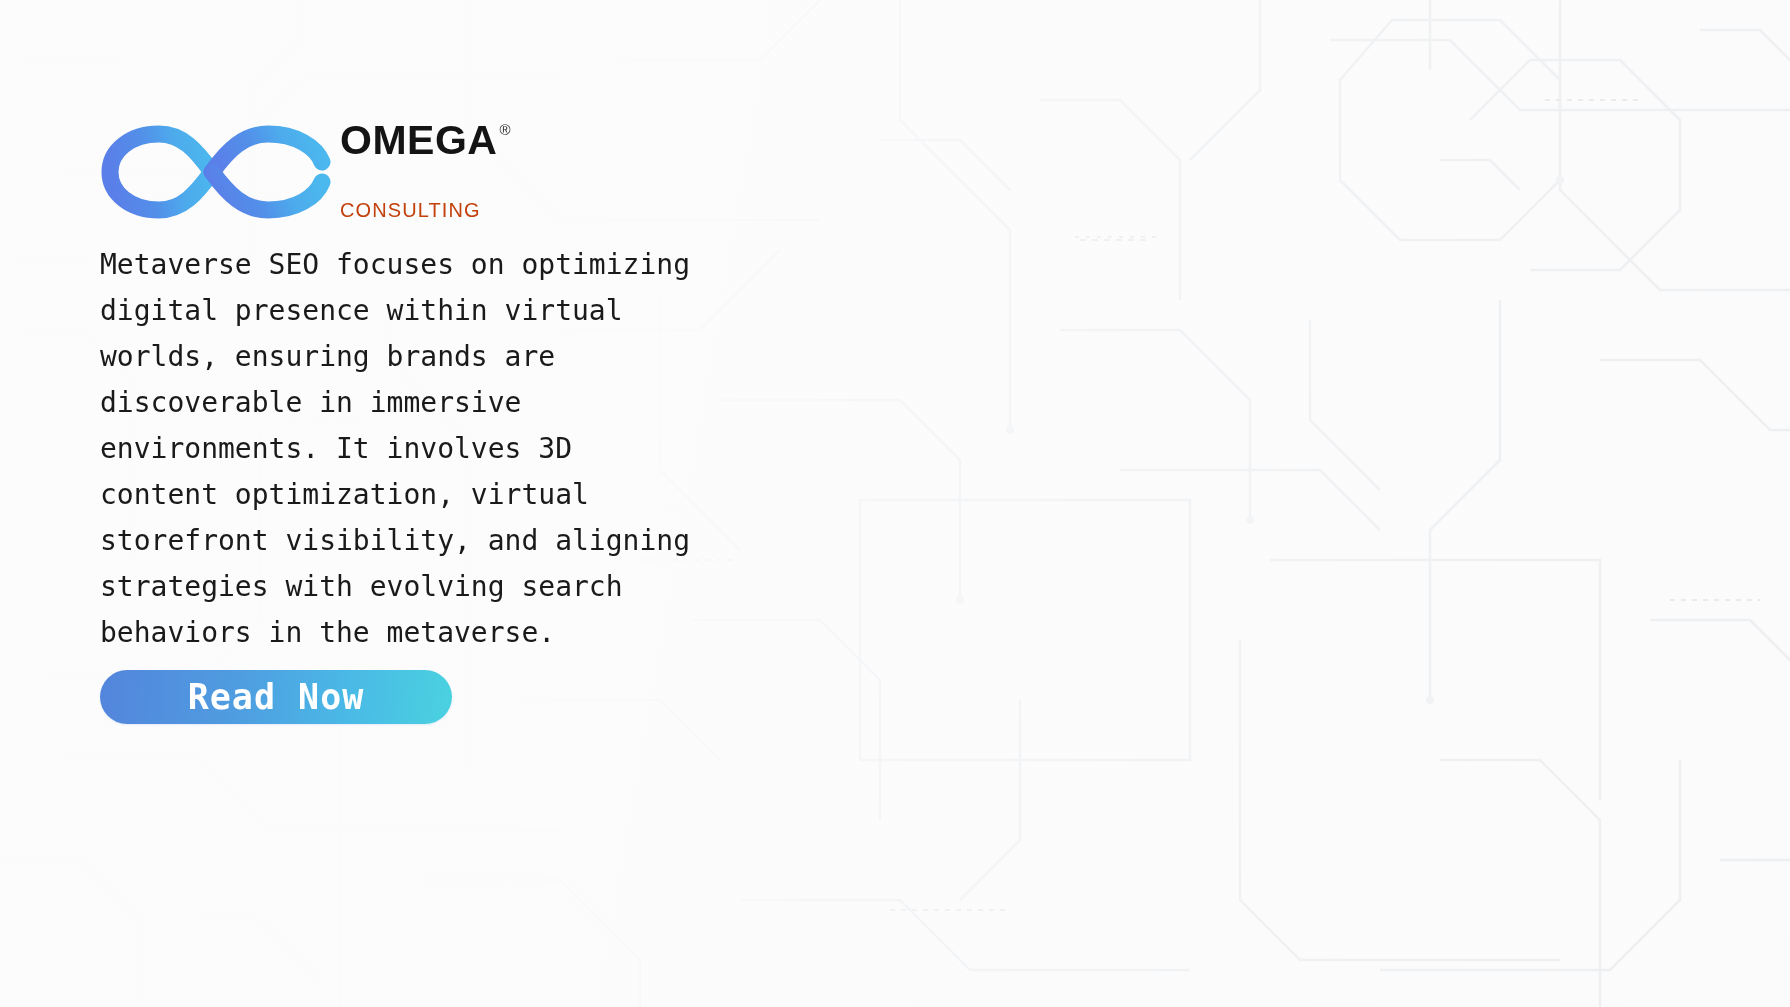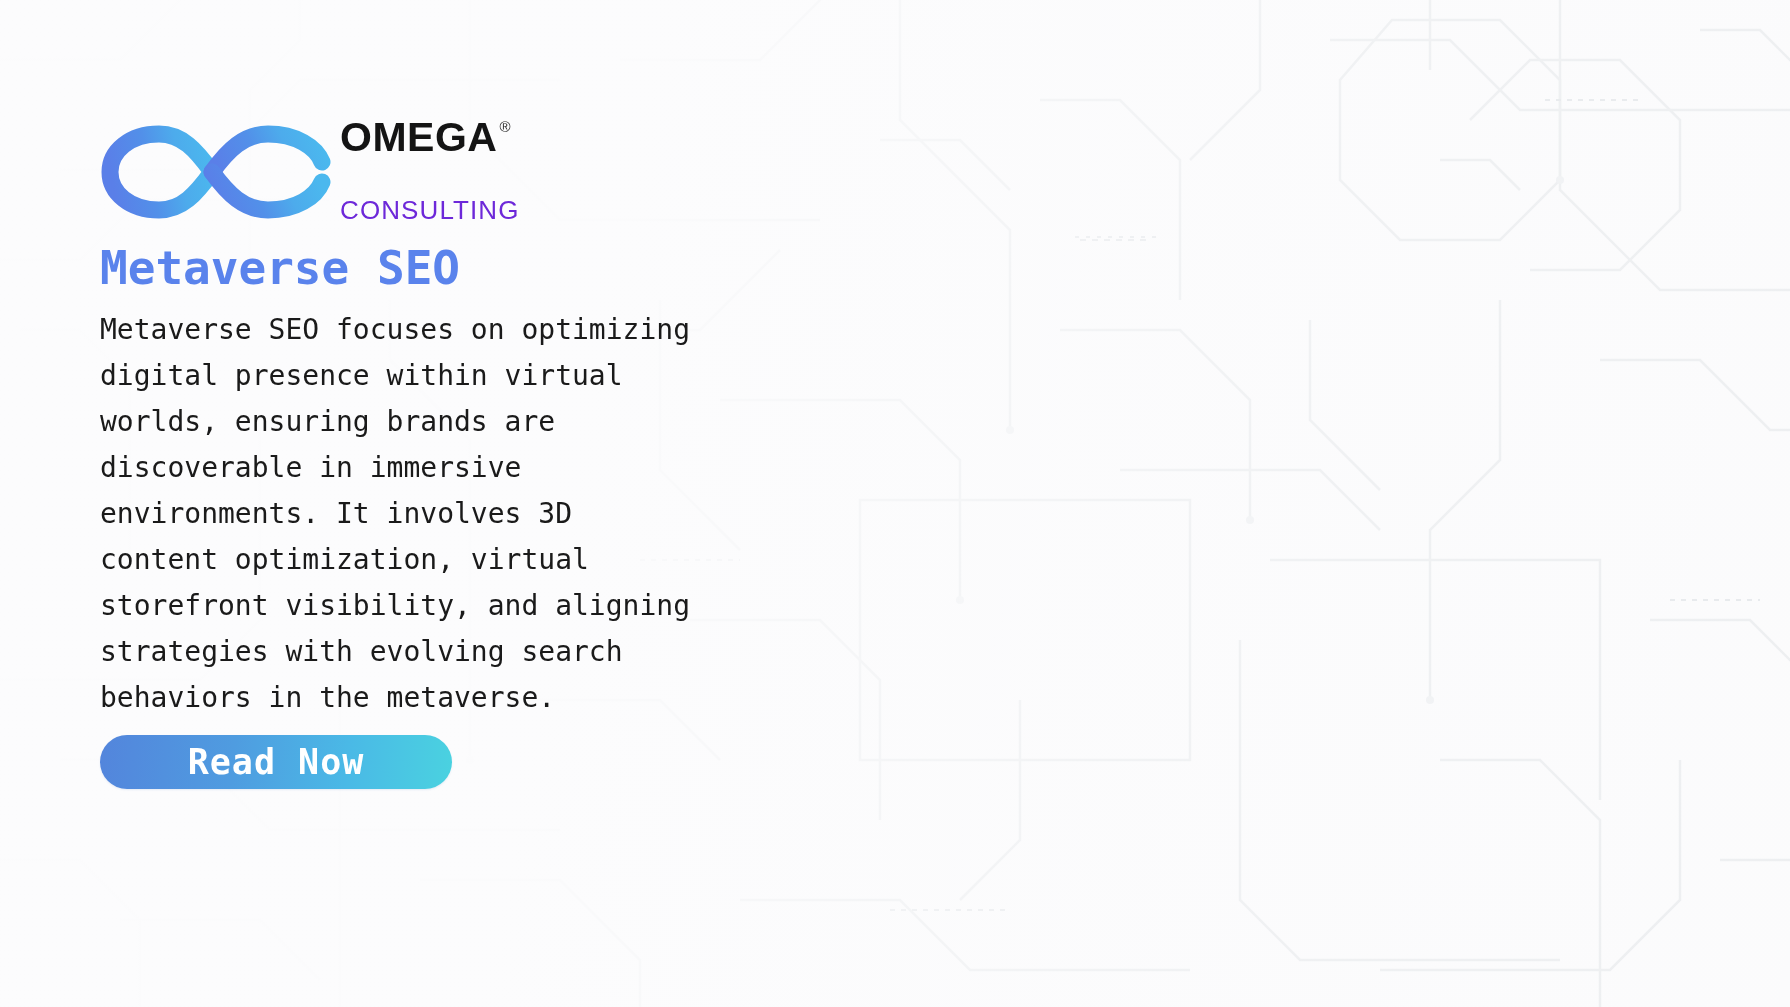--- a/index.html
+++ b/index.html
@@ -99,25 +99,25 @@
     font-size: 15px;
     line-height: 1;
     position: relative;
     top: 2px;
     left: 2px;
     color: #2b2b2b;
     font-weight: 400;
   }
 
   .logo-word-sub {
-    font-size: 26px;
+    font-size: 20px;
     font-weight: 400;
     letter-spacing: 1.1px;
     line-height: 1.12;
-    color: #6d28d9;
+    color: #c2410c;
     margin-top: 14px;
   }
 
   
   .headline {
     font-family: "DejaVu Sans Mono", "Liberation Mono", monospace;
     font-size: 46px;
     font-weight: 700;
     line-height: 1.16;
     letter-spacing: 0px;
@@ -274,21 +274,20 @@
 
       <div class="logo-word">
         <div class="logo-word-top">
           <span>OMEGA</span>
           <span class="logo-reg">®</span>
         </div>
         <div class="logo-word-sub">CONSULTING</div>
       </div>
     </div>
 
-    <h1 class="headline">Metaverse SEO</h1>
 
     <p class="body-copy">Metaverse SEO focuses on optimizing
 digital presence within virtual
 worlds, ensuring brands are
 discoverable in immersive
 environments. It involves 3D
 content optimization, virtual
 storefront visibility, and aligning
 strategies with evolving search
 behaviors in the metaverse.</p>

